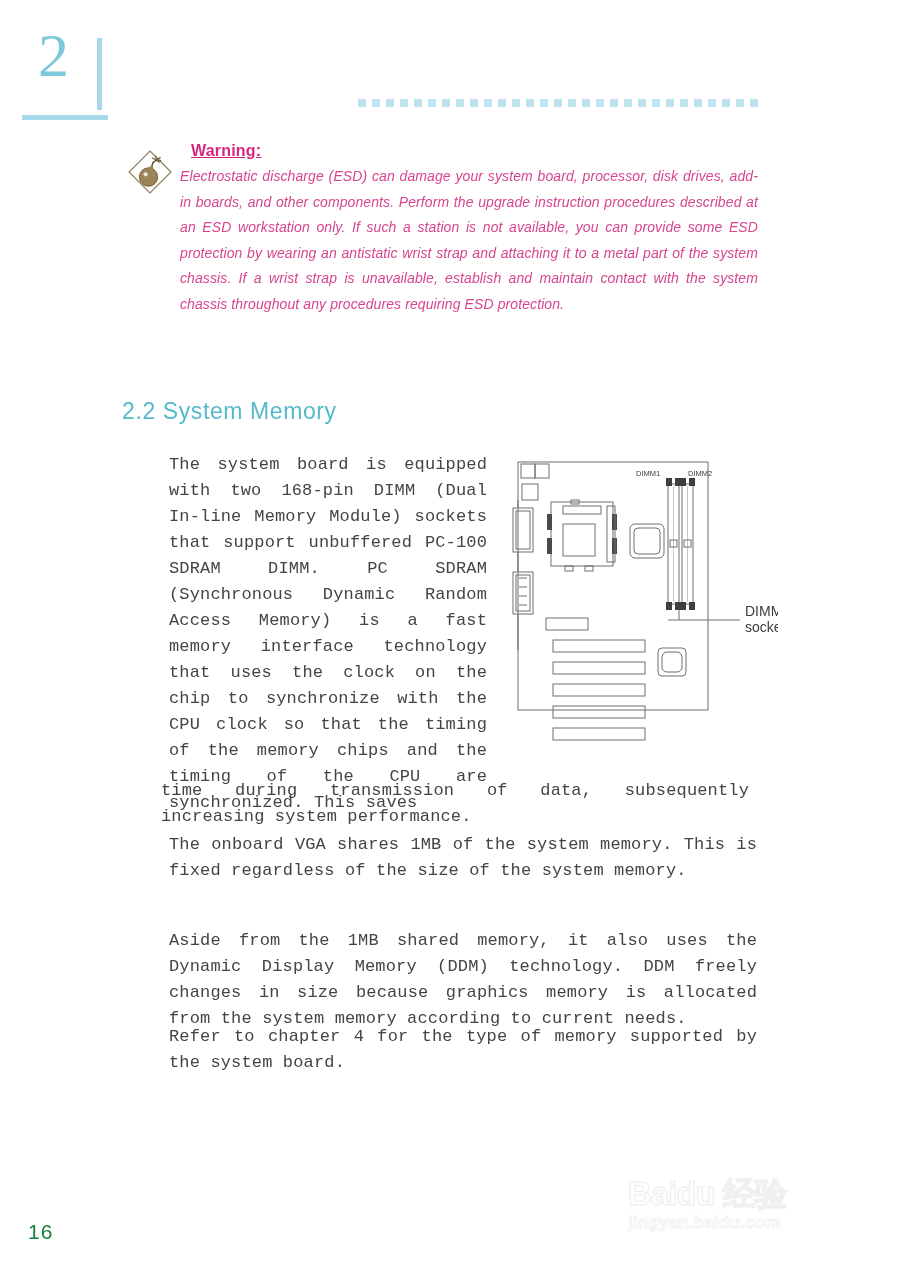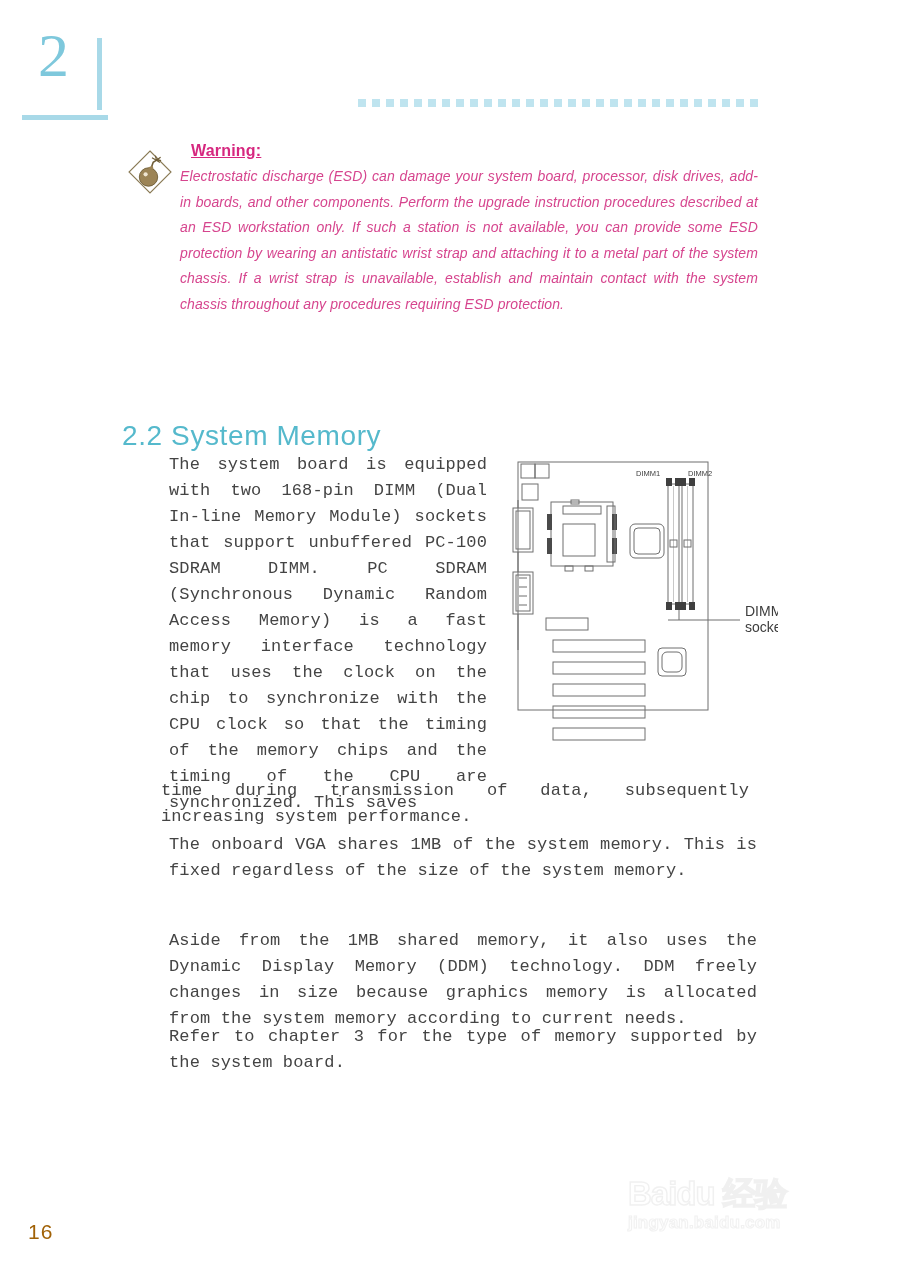--- a/index.html
+++ b/index.html
@@ -98,22 +98,22 @@
     font-style: italic;
     line-height: 25.6px;
     text-align: justify;
     text-justify: inter-word;
     letter-spacing: 0.1px;
   }
 
   
   #section-heading {
     position: absolute;
-    left: 122px; top: 420px;
-    font-size: 28px;
+    left: 122px; top: 398px;
+    font-size: 23px;
     color: #55b9cc;
     letter-spacing: 0.6px;
     white-space: nowrap;
   }
 
   
   .body-text {
     position: absolute;
     font-size: 17px;
     color: #444444;
@@ -150,21 +150,21 @@
     position: absolute;
     left: 508px; top: 450px;
     width: 270px; height: 310px;
   }
 
   
   #page-number {
     position: absolute;
     left: 28px; top: 1220px;
     font-size: 21px;
-    color: #a16207;
+    color: #15803d;
     letter-spacing: 1px;
   }
   #watermark {
     position: absolute;
     left: 628px; top: 1176px;
     width: 250px; height: 70px;
     opacity: 0.5;
   }
   #watermark-logo {
     font-size: 33px;
@@ -219,21 +219,21 @@
     <div id="warning-text">Electrostatic discharge (ESD) can damage your system board, processor, disk drives, add-in boards, and other components. Perform the upgrade instruction procedures described at an ESD workstation only. If such a station is not available, you can provide some ESD protection by wearing an antistatic wrist strap and attaching it to a metal part of the system chassis. If a wrist strap is unavailable, establish and maintain contact with the system chassis throughout any procedures requiring ESD protection.</div>
   </div>
 </div>
 
 <div id="section-heading">2.2  System  Memory</div>
 
 <div class="body-text" id="para-1">The system board is equipped with two 168-pin DIMM (Dual In-line Memory Module) sockets that support unbuffered PC-100 SDRAM DIMM. PC SDRAM (Synchronous Dynamic Random Access Memory) is a fast memory interface technology that uses the clock on the chip to synchronize with the CPU clock so that the timing of the memory chips and the timing of the CPU are synchronized. This saves</div>
 <div class="body-text" id="para-1-tail">time during transmission of data, subsequently increasing system performance.</div>
 <div class="body-text" id="para-2">The onboard VGA shares 1MB of the system memory. This is fixed regardless of the size of the system memory.</div>
 <div class="body-text" id="para-3">Aside from the 1MB shared memory, it also uses the Dynamic Display Memory (DDM) technology. DDM freely changes in size because graphics memory is allocated from the system memory according to current needs.</div>
-<div class="body-text" id="para-4">Refer to chapter 3 for the type of memory supported by the system board.</div>
+<div class="body-text" id="para-4">Refer to chapter 4 for the type of memory supported by the system board.</div>
 
 <div id="board-figure">
   <svg width="270" height="310" viewBox="0 0 270 310">
     <g fill="none" stroke="#6f6f6f" stroke-width="1">
 
       <rect x="10" y="12" width="190" height="248" fill="#ffffff"></rect>
 
       <rect x="13" y="14" width="14" height="14"></rect>
       <rect x="27" y="14" width="14" height="14"></rect>
       <rect x="14" y="34" width="16" height="16"></rect>

